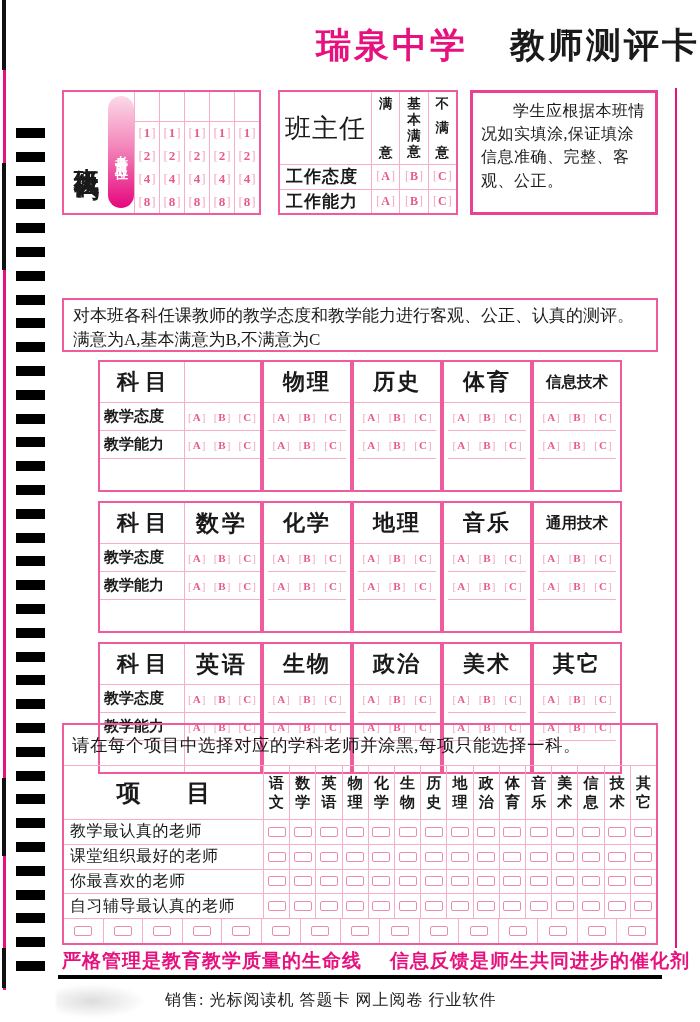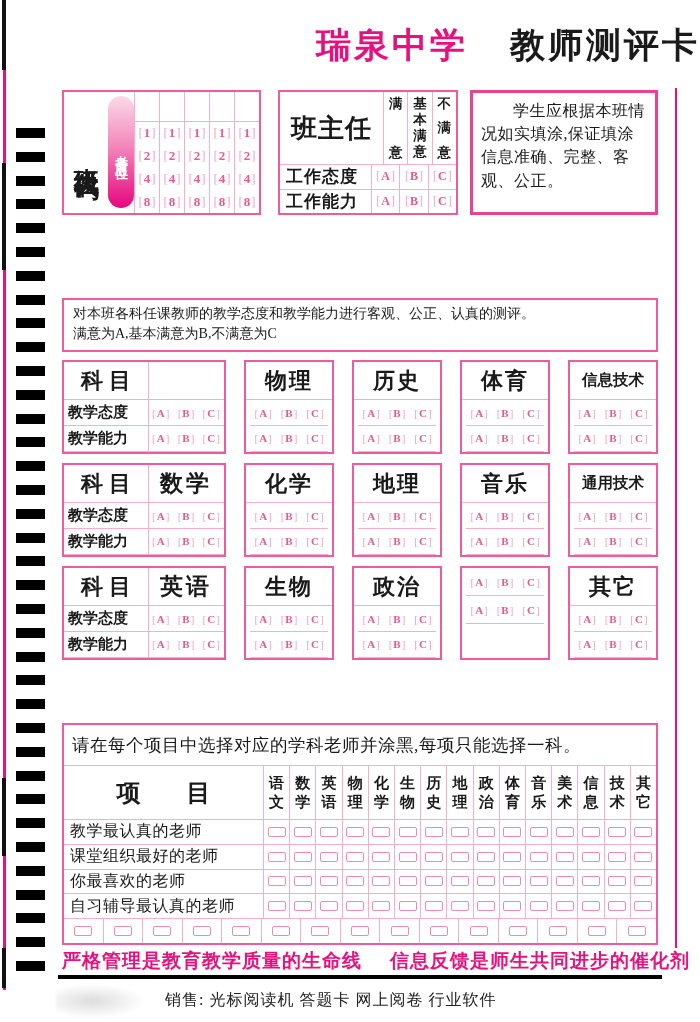--- a/index.html
+++ b/index.html
@@ -39,46 +39,46 @@
     border-radius:13px;background:linear-gradient(180deg,#fcd9e8 0%,#f387bb 45%,#e6077d 100%);
     color:#fff;font-size:13px;font-weight:bold;letter-spacing:3px;line-height:26px;text-align:center;}
   #cc-cols{flex:1;display:flex;}
   .cc-col{flex:1;border-left:1px solid var(--border_light);display:flex;flex-direction:column;}
   .cc-head{height:29px;border-bottom:1px solid var(--border_light);}
   .cc-bub{flex:1;display:flex;align-items:center;justify-content:center;font-size:13px;}
   
   #head-teacher{position:absolute;left:278px;top:90px;width:180px;height:125px;
     border:2px solid var(--border_strong);box-sizing:border-box;display:flex;flex-direction:column;}
   .ht-top{display:flex;height:72px;border-bottom:1px solid var(--border_light);}
-  .ht-name{width:104px;display:flex;align-items:center;justify-content:center;
-    font-size:26px;font-weight:bold;letter-spacing:1px;border-right:1px solid var(--border_light);box-sizing:border-box;}
+  .ht-name{width:92px;display:flex;align-items:center;justify-content:center;
+    font-size:26px;font-weight:normal;letter-spacing:1px;border-right:1px solid var(--border_light);box-sizing:border-box;}
   #ht-opts{flex:1;display:flex;}
   .ht-opt{flex:1;border-right:1px solid var(--border_light);display:flex;flex-direction:column;
     align-items:center;justify-content:space-between;padding:5px 0;font-size:13.5px;font-weight:bold;line-height:1;}
   .ht-opt:last-child{border-right:none;}
   #ht-rows{flex:1;display:flex;flex-direction:column;}
   .ht-row{flex:1;display:flex;}
   .ht-row + .ht-row{border-top:1px solid var(--border_light);}
   .ht-lab{width:92px;display:flex;align-items:center;padding-left:6px;font-size:17px;font-weight:bold;
     letter-spacing:1px;border-right:1px solid var(--border_light);box-sizing:border-box;text-align:center;}
   .ht-bubs{flex:1;display:flex;}
   .ht-bcell{flex:1;display:flex;align-items:center;justify-content:center;
     border-right:1px solid var(--border_light);font-size:12px;}
   .ht-bcell:last-child{border-right:none;}
   
   #notice{position:absolute;left:470px;top:90px;width:188px;height:125px;
     border:3px solid #e94292;box-sizing:border-box;padding:6px 8px;
     font-size:16px;line-height:1.45;text-indent:2em;letter-spacing:0.5px;}
   
   #eval-note{position:absolute;left:62px;top:298px;width:596px;height:54px;
     border:2px solid var(--border_strong);box-sizing:border-box;padding:4px 9px;
-    font-size:14px;line-height:1.42;}
+    font-size:17px;line-height:1.42;}
   
   #subject-rows{position:absolute;left:62px;top:360px;width:596px;}
-  .subj-row{display:flex;justify-content:space-between;height:94px;margin-bottom:9px;}
+  .subj-row{display:flex;justify-content:center;height:132px;margin-bottom:9px;}
   .box{border:2px solid var(--border_strong);box-sizing:border-box;position:relative;background:#fff;}
   .first-box{width:164px;display:flex;flex-direction:column;}
   .fb-head{height:40px;display:flex;border-bottom:1px solid var(--border_light);}
   .fb-corner{width:84px;display:flex;align-items:center;justify-content:center;
     font-size:22px;font-weight:bold;letter-spacing:6px;padding-left:6px;box-sizing:border-box;}
   .fb-name{flex:1;display:flex;align-items:center;justify-content:center;
     font-size:23px;font-weight:bold;letter-spacing:3px;}
   .fb-div{position:absolute;left:84px;top:0;bottom:0;width:1px;background:var(--border_light);}
   .fb-row{height:27px;display:flex;align-items:center;border-bottom:1px solid var(--border_light);}
   .fb-lab{width:84px;font-size:15px;font-weight:bold;padding-left:4px;box-sizing:border-box;}
@@ -484,20 +484,21 @@
             <span class="bub"><span class="bk">[</span><span class="lt">B</span><span class="bk">]</span></span>
             <span class="bub"><span class="bk">[</span><span class="lt">C</span><span class="bk">]</span></span>
           </div>
           <div class="ob-strip">
             <span class="bub"><span class="bk">[</span><span class="lt">A</span><span class="bk">]</span></span>
             <span class="bub"><span class="bk">[</span><span class="lt">B</span><span class="bk">]</span></span>
             <span class="bub"><span class="bk">[</span><span class="lt">C</span><span class="bk">]</span></span>
           </div>
         </div>
         <div class="box other-box">
+          <div class="ob-head">美术</div>
           <div class="ob-strip">
             <span class="bub"><span class="bk">[</span><span class="lt">A</span><span class="bk">]</span></span>
             <span class="bub"><span class="bk">[</span><span class="lt">B</span><span class="bk">]</span></span>
             <span class="bub"><span class="bk">[</span><span class="lt">C</span><span class="bk">]</span></span>
           </div>
           <div class="ob-strip">
             <span class="bub"><span class="bk">[</span><span class="lt">A</span><span class="bk">]</span></span>
             <span class="bub"><span class="bk">[</span><span class="lt">B</span><span class="bk">]</span></span>
             <span class="bub"><span class="bk">[</span><span class="lt">C</span><span class="bk">]</span></span>
           </div>

